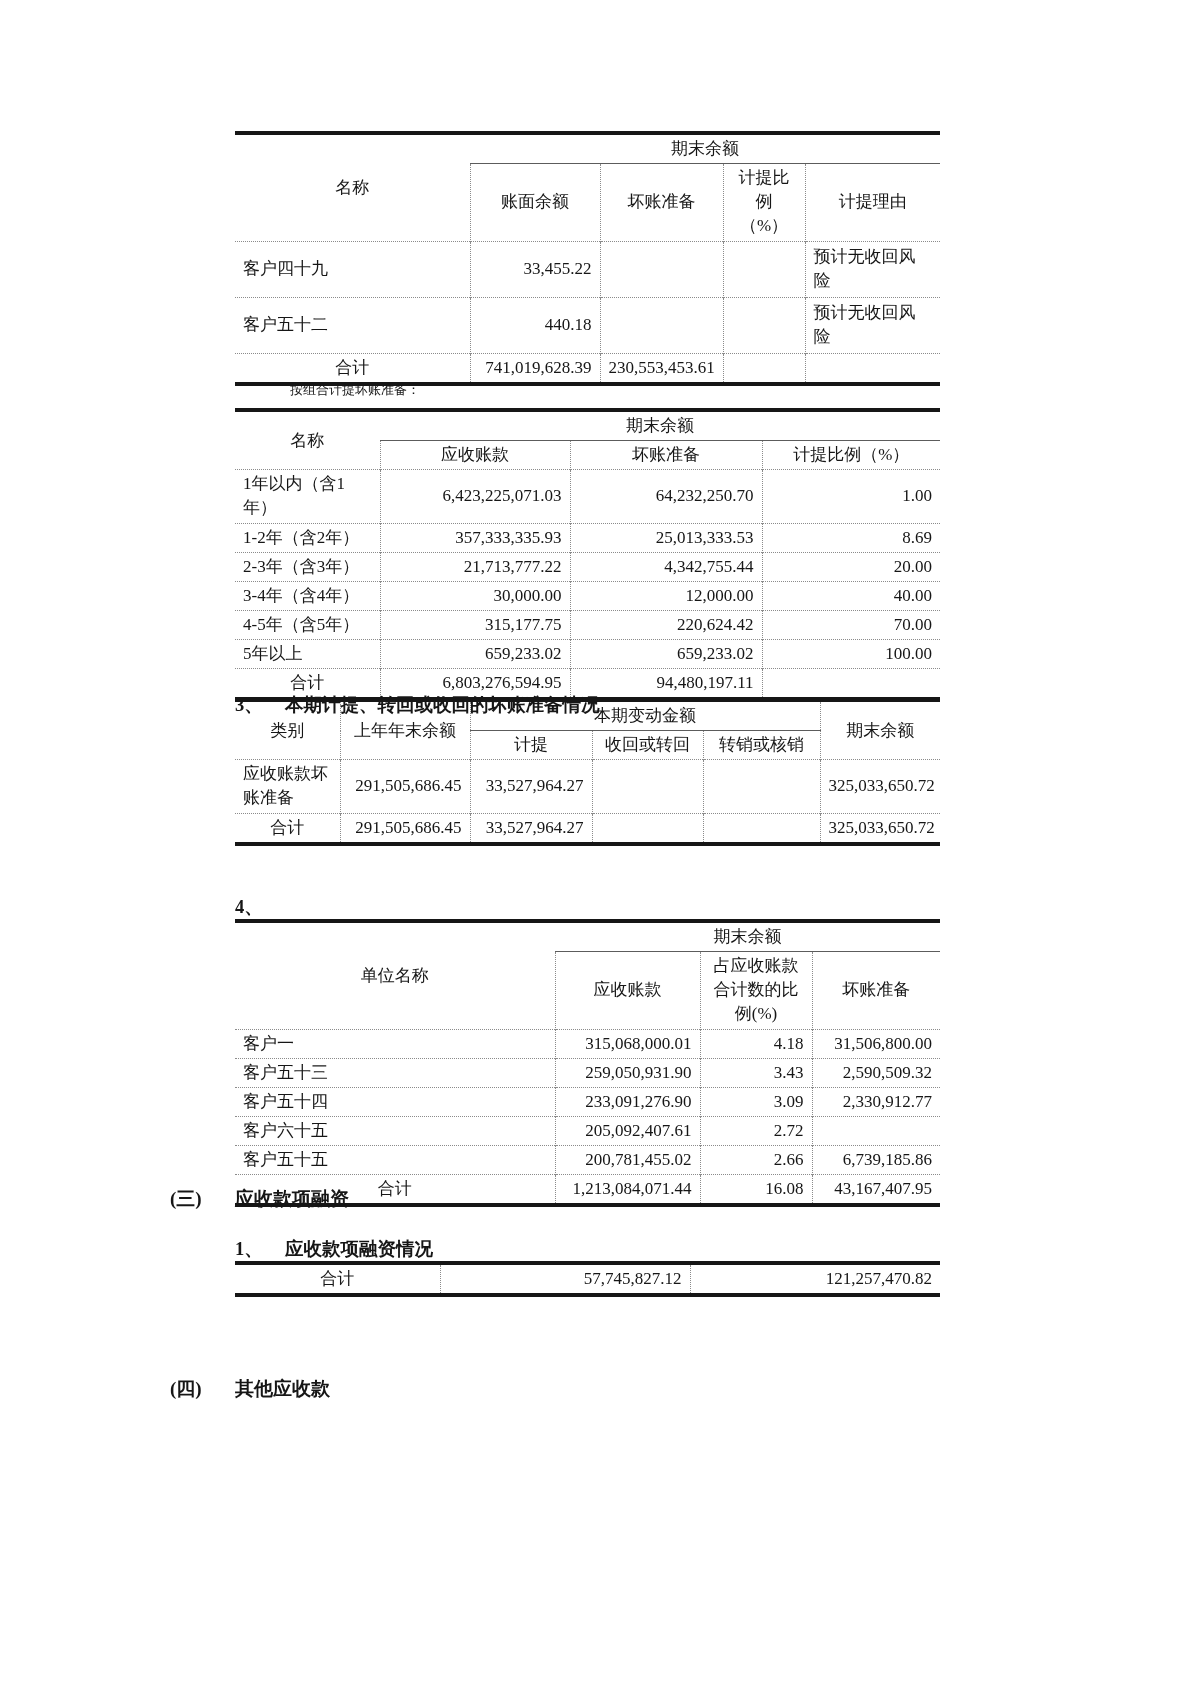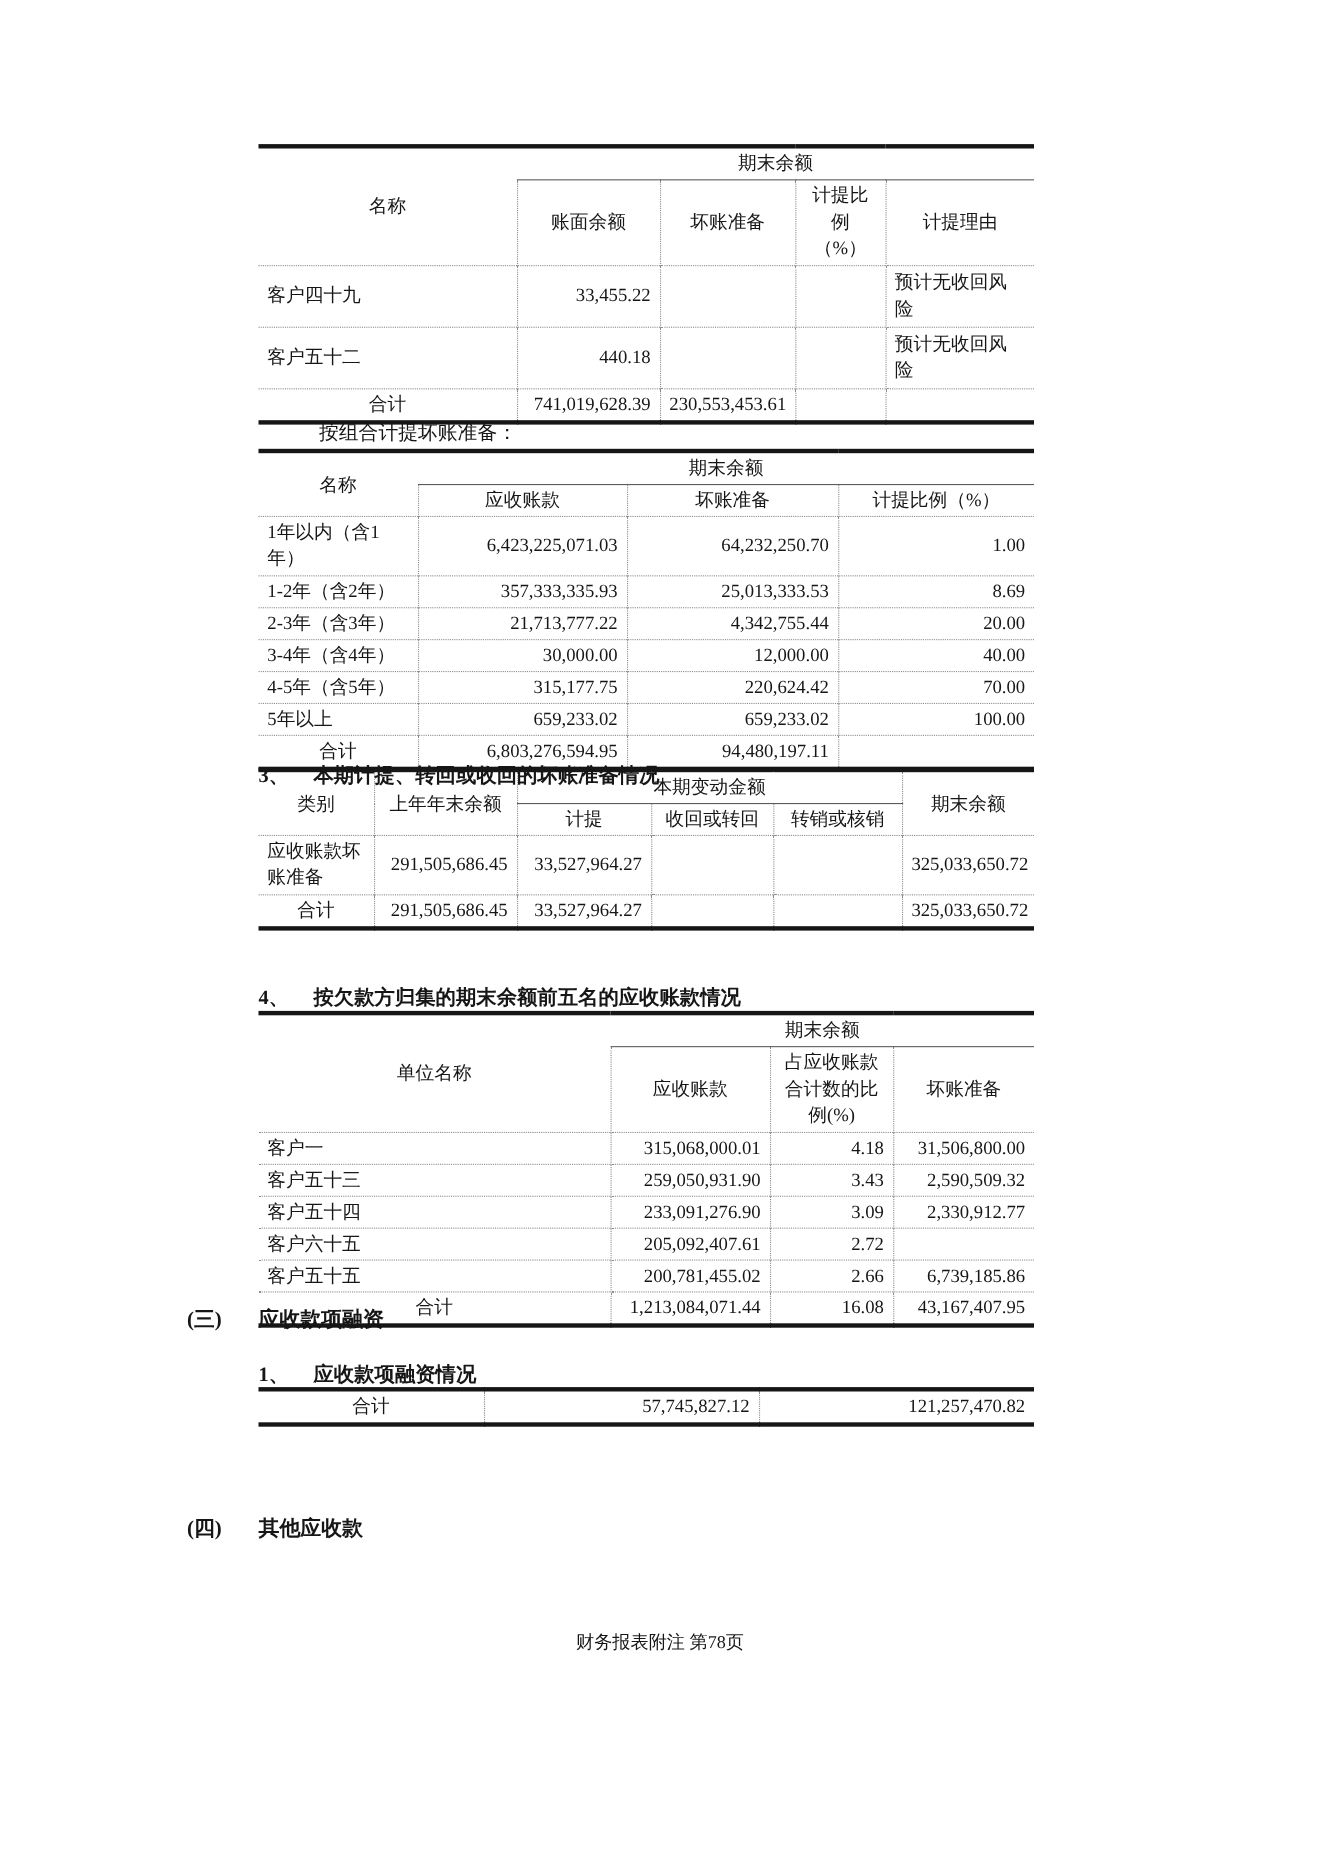--- a/index.html
+++ b/index.html
@@ -20,21 +20,21 @@
   tr.body td{border-top:1px dotted #8b8b8b}
   .hd td{text-align:center}
   .ctr{text-align:center}
   .num{text-align:right}
   .lft{text-align:left}
   .wrap{word-break:break-all}
   .heading{font-weight:bold;font-size:18.5px;display:flex;align-items:baseline}
   .heading .no{width:50px;flex:none}
   .sec{font-weight:bold;font-size:19px;display:flex;align-items:baseline}
   .sec .no{width:65px;flex:none}
-  .caption{font-size:18px}
+  .caption{font-size:13px}
   .footer{position:absolute;top:1482px;left:0;width:100%;text-align:center;font-size:16.5px}
 </style>
 </head>
 <body>
 
 <div class="page">
 
   <table class="abs" style="top:131px;left:235px">
     <colgroup>
         <col style="width:235px">
@@ -182,21 +182,20 @@
       <td class="bl num">33,527,964.27</td>
       <td class="bl num"></td>
       <td class="bl num"></td>
       <td class="bl num">325,033,650.72</td>
     </tr>
   </tbody>
     </table>
 
   <div class="abs heading" style="top:894px;left:235px">
     <span class="no">4、</span>
-    <span>按欠款方归集的期末余额前五名的应收账款情况</span>
   </div>
 
   <table class="abs" style="top:919px;left:235px">
     <colgroup>
         <col style="width:320px">
         <col style="width:145px">
         <col style="width:112px">
         <col style="width:128px">
       </colgroup>
     <tbody>
@@ -270,15 +269,14 @@
       <td class="bl num">121,257,470.82</td>
     </tr>
   </tbody>
     </table>
 
   <div class="abs sec" style="top:1376px;left:170px">
     <span class="no">(四)</span>
     <span>其他应收款</span>
   </div>
 
-  <div class="footer">财务报表附注 第78页</div>
 
 </div>
 
 </body></html>

